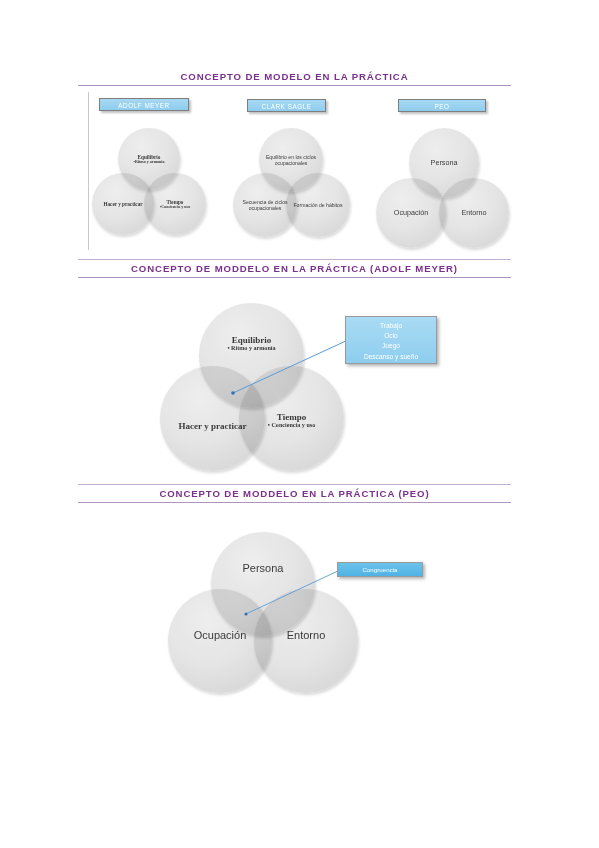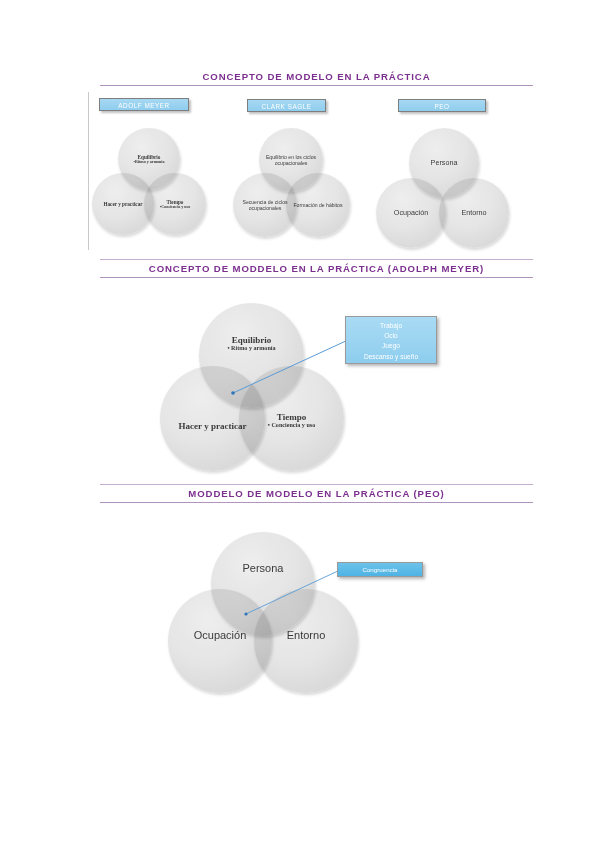--- a/index.html
+++ b/index.html
@@ -19,21 +19,21 @@
     position: absolute;
     left: 0; top: 0;
     width: 599px;
     height: 848px;
     background: #ffffff;
   }
 
   
   .section-head {
     position: absolute;
-    left: 100px;
+    left: 78px;
     width: 433px;
     text-align: center;
   }
   .rule {
     height: 1px;
     background: #b094be;
     width: 100%;
   }
   .rule.thin { height: 1px; background: #c3aed0; }
   .head-text {
@@ -169,21 +169,21 @@
     <div class="circle" style="left:0px;  top:50px; width:70px; height:70px; font-size:7.2px;">
       <span class="lbl"><span>Ocupación</span></span>
     </div>
     <div class="circle" style="left:63px; top:50px; width:70px; height:70px; font-size:7.2px;">
       <span class="lbl"><span>Entorno</span></span>
     </div>
   </div>
 
   <div class="section-head" style="top:259px;">
     <div class="rule thin"></div>
-    <div class="head-text">CONCEPTO DE MODDELO EN LA PRÁCTICA (ADOLPH MEYER)</div>
+    <div class="head-text">CONCEPTO DE MODDELO EN LA PRÁCTICA (ADOLF MEYER)</div>
     <div class="rule"></div>
   </div>
 
   <div class="venn serif" style="left:160px; top:303px; width:190px; height:160px;">
     <div class="circle" style="left:39px; top:0px;  width:105px; height:105px; font-size:9px;">
       <span class="lbl" style="transform:translateY(-12px);"><span>Equilibrio</span><span class="sub" style="font-size:0.68em;">• Ritmo y armonía</span></span>
     </div>
     <div class="circle" style="left:0px;  top:63px; width:105px; height:105px; font-size:9px;">
       <span class="lbl" style="transform:translateY(8px);"><span>Hacer y practicar</span></span>
     </div>
@@ -199,21 +199,21 @@
 
   <div class="callout soft" style="left:345px; top:316px; width:92px; height:48px;">
     <div>Trabajo</div>
     <div>Ocio</div>
     <div>Juego</div>
     <div>Descanso y sueño</div>
   </div>
 
   <div class="section-head" style="top:484px;">
     <div class="rule thin"></div>
-    <div class="head-text">MODDELO DE MODELO EN LA PRÁCTICA (PEO)</div>
+    <div class="head-text">CONCEPTO DE MODDELO EN LA PRÁCTICA (PEO)</div>
     <div class="rule"></div>
   </div>
 
   <div class="venn sans" style="left:168px; top:532px; width:195px; height:155px;">
     <div class="circle" style="left:43px; top:0px;  width:104px; height:104px; font-size:11px;">
       <span class="lbl" style="transform:translateY(-16px);"><span>Persona</span></span>
     </div>
     <div class="circle" style="left:0px;  top:57px; width:104px; height:104px; font-size:11px;">
       <span class="lbl" style="transform:translateY(-6px);"><span>Ocupación</span></span>
     </div>

